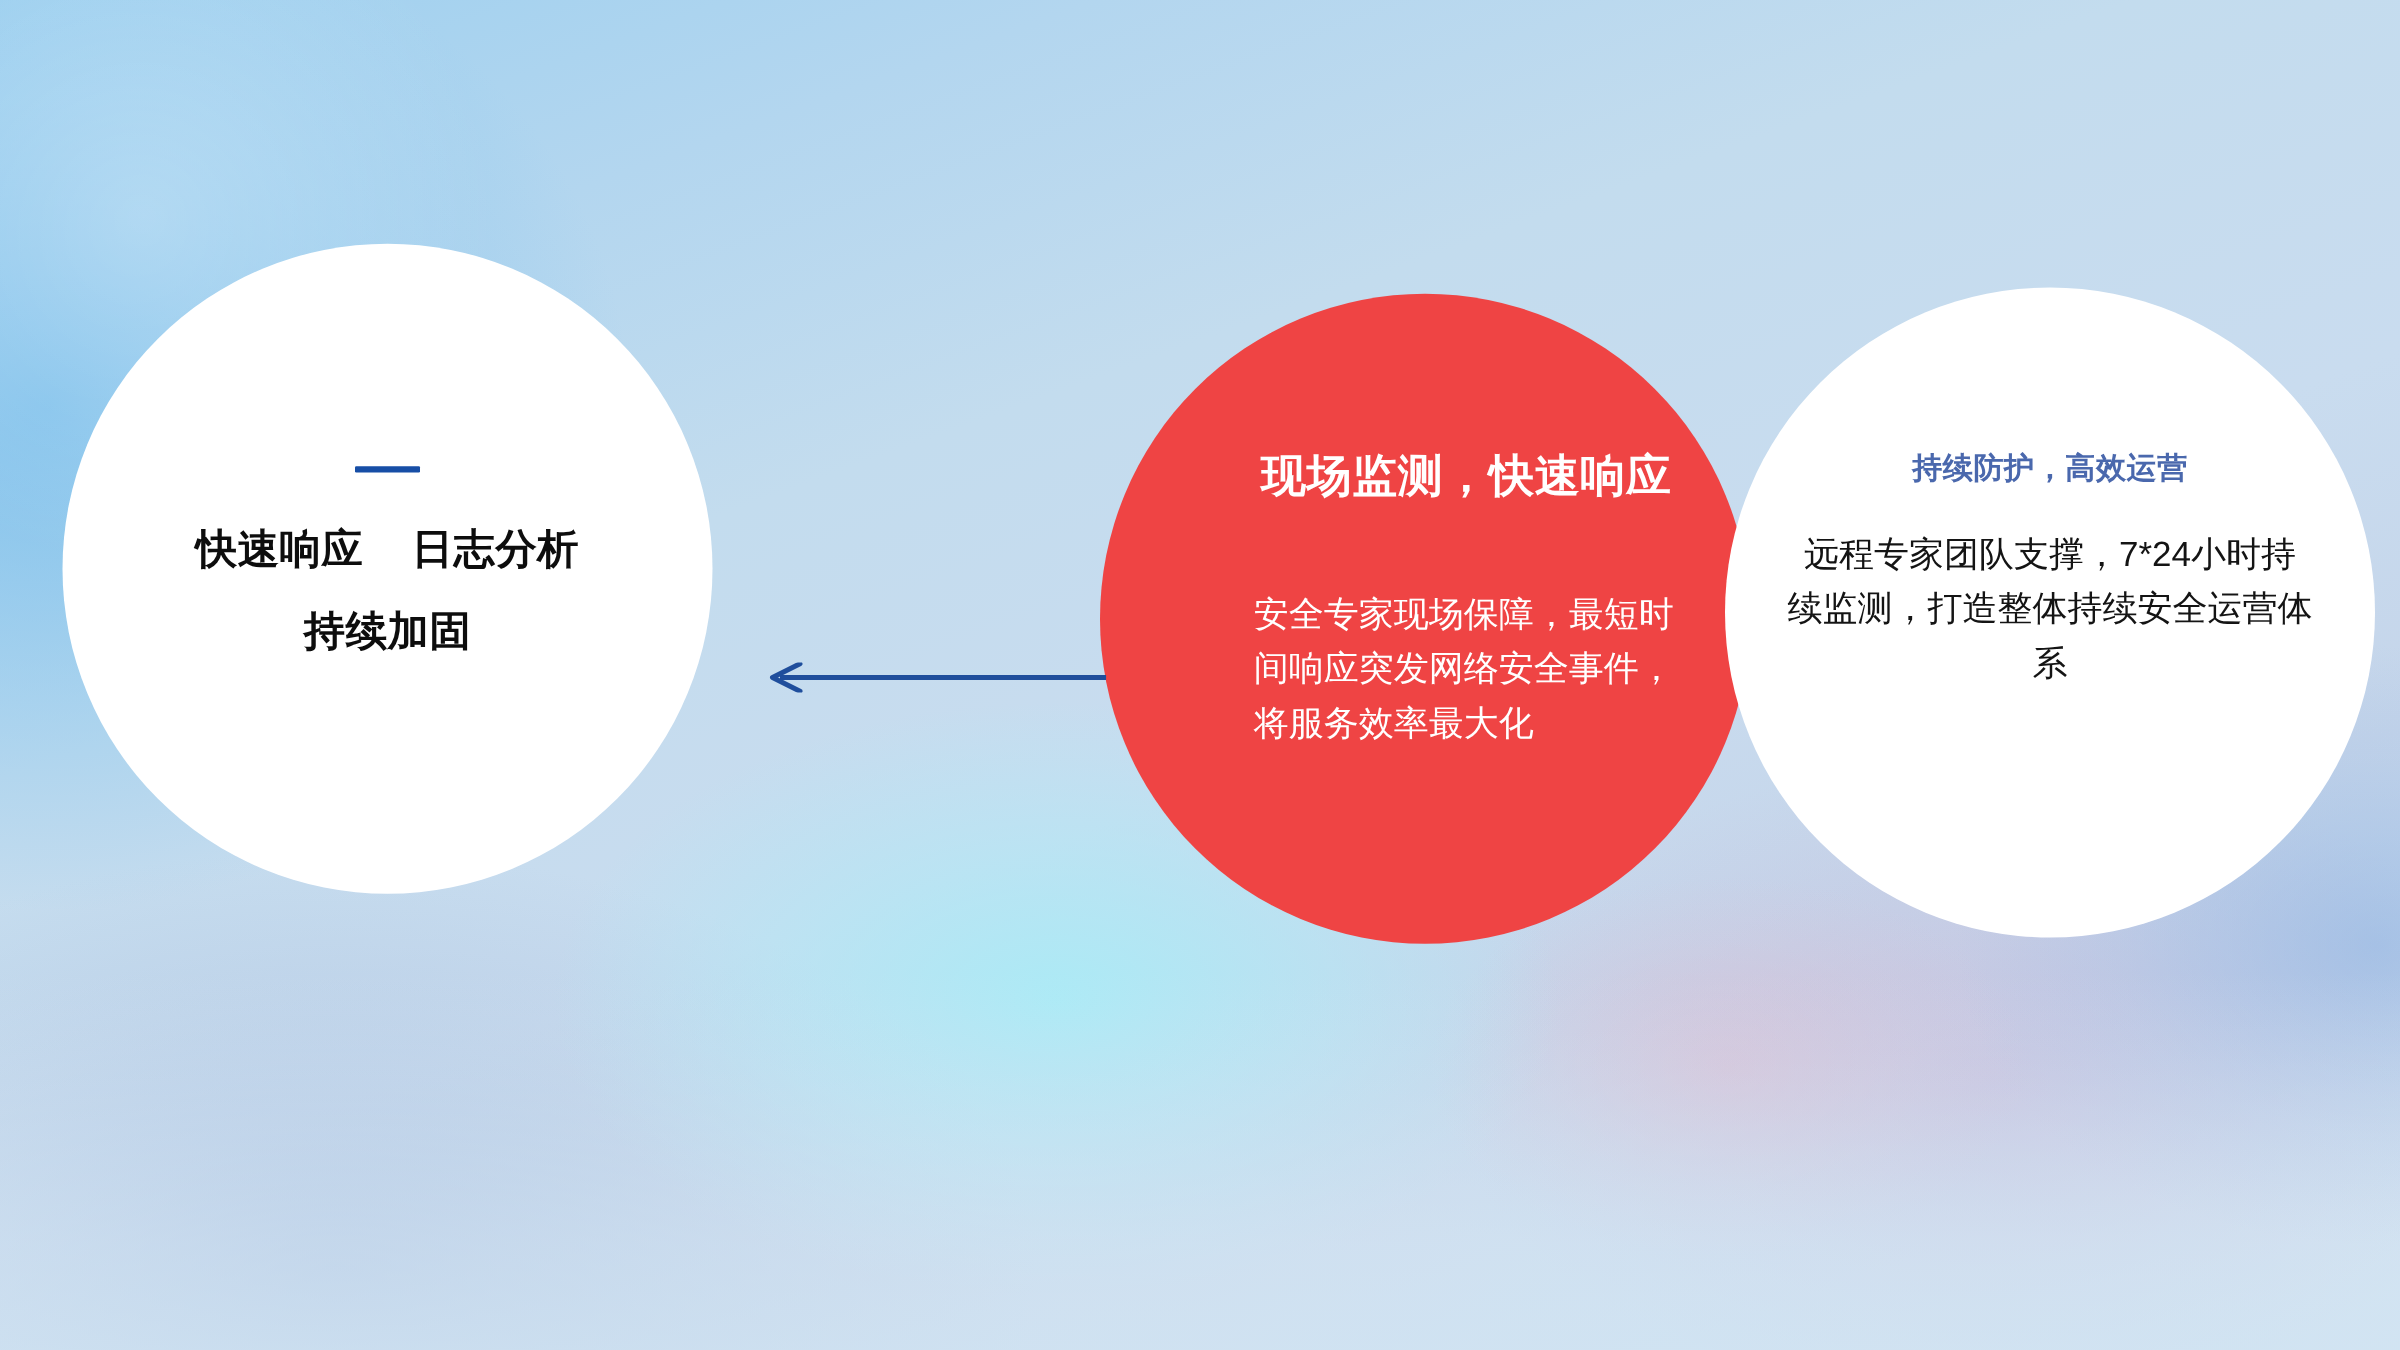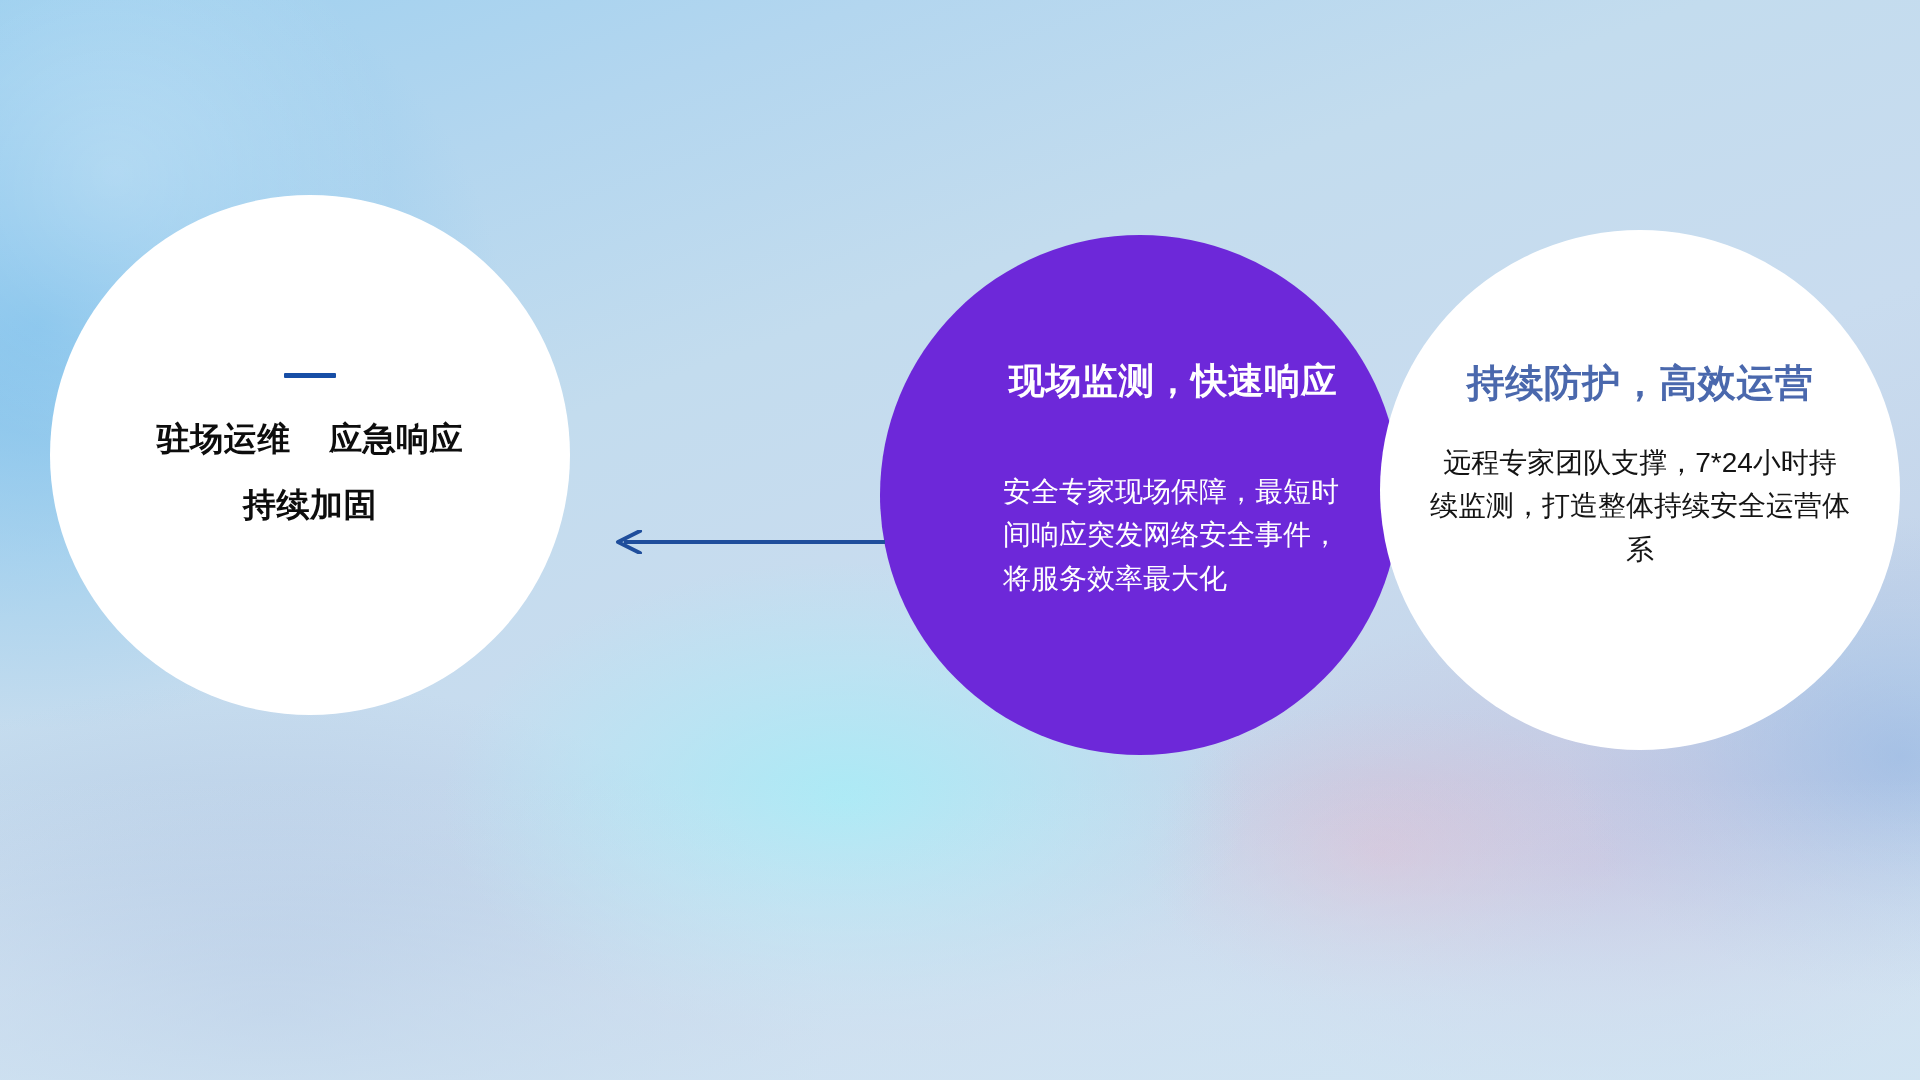--- a/index.html
+++ b/index.html
@@ -97,21 +97,21 @@
     height: 520px;
     background: #ffffff;
     z-index: 3;
   }
 
   #middle-circle {
     left: 880px;
     top: 235px;
     width: 520px;
     height: 520px;
-    background: #6d28d9;
+    background: #ef4444;
     z-index: 4;
   }
 
   #right-circle {
     left: 1380px;
     top: 230px;
     width: 520px;
     height: 520px;
     background: #ffffff;
     z-index: 5;
@@ -197,21 +197,21 @@
     top: 0;
     width: 100%;
     height: 100%;
     display: flex;
     flex-direction: column;
     align-items: center;
     padding-top: 128px;
     box-sizing: border-box;
   }
   #right-title {
-    font-size: 38px;
+    font-size: 24px;
     font-weight: bold;
     color: #4a68ad;
     letter-spacing: 0.5px;
     white-space: nowrap;
   }
   #right-body {
     margin-top: 32px;
     font-size: 28px;
     line-height: 1.55;
     color: #141414;
@@ -230,21 +230,21 @@
   <div class="bg-layer bg-steel-bl"></div>
   <div class="bg-layer bg-violet-br"></div>
   <div class="bg-layer bg-pink-br"></div>
   <div class="bg-layer bg-blue-r"></div>
   <div class="bg-layer bg-cyan-mid"></div>
   <div class="bg-layer bg-light-bottom"></div>
 
   <div id="left-circle" class="circle">
     <div class="left-inner">
       <div id="left-dash"></div>
-      <div class="left-line">驻场运维    应急响应</div>
+      <div class="left-line">快速响应    日志分析</div>
       <div class="left-line last">持续加固</div>
     </div>
   </div>
 
   <div id="arrow">
     <svg width="275" height="24" viewBox="0 0 275 24" xmlns="http://www.w3.org/2000/svg">
       <line x1="275" y1="12" x2="14" y2="12" stroke="#1f4e9c" stroke-width="4"></line>
       <polyline points="30,1 8,12 30,23" fill="none" stroke="#1f4e9c" stroke-width="4" stroke-linecap="round" stroke-linejoin="round"></polyline>
     </svg>
   </div>

